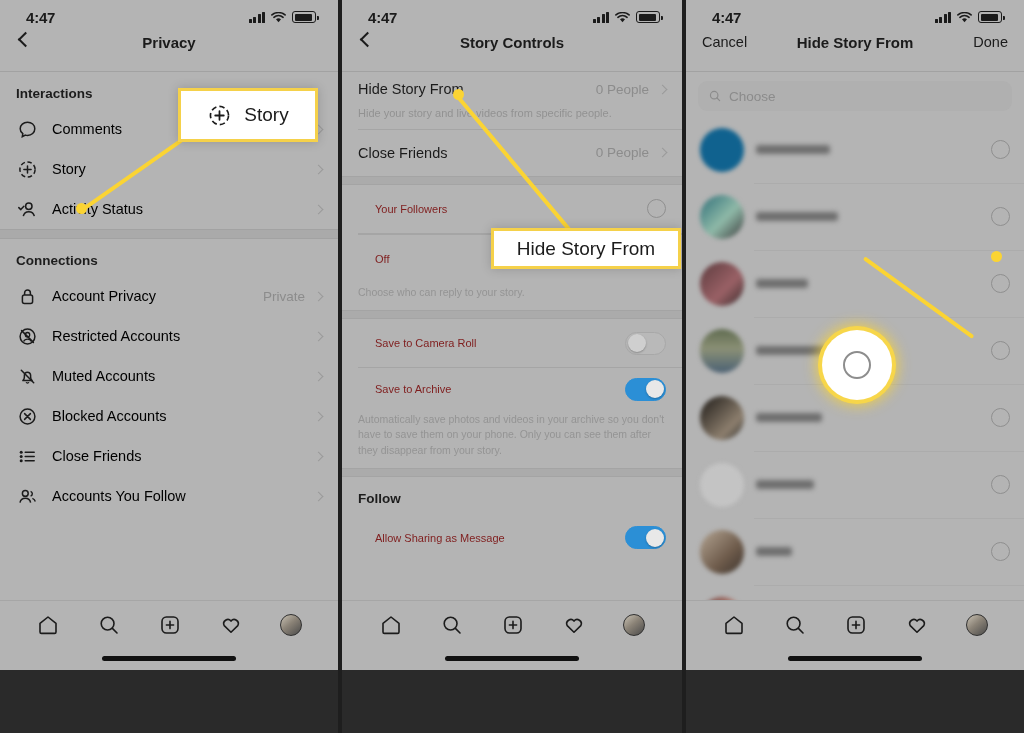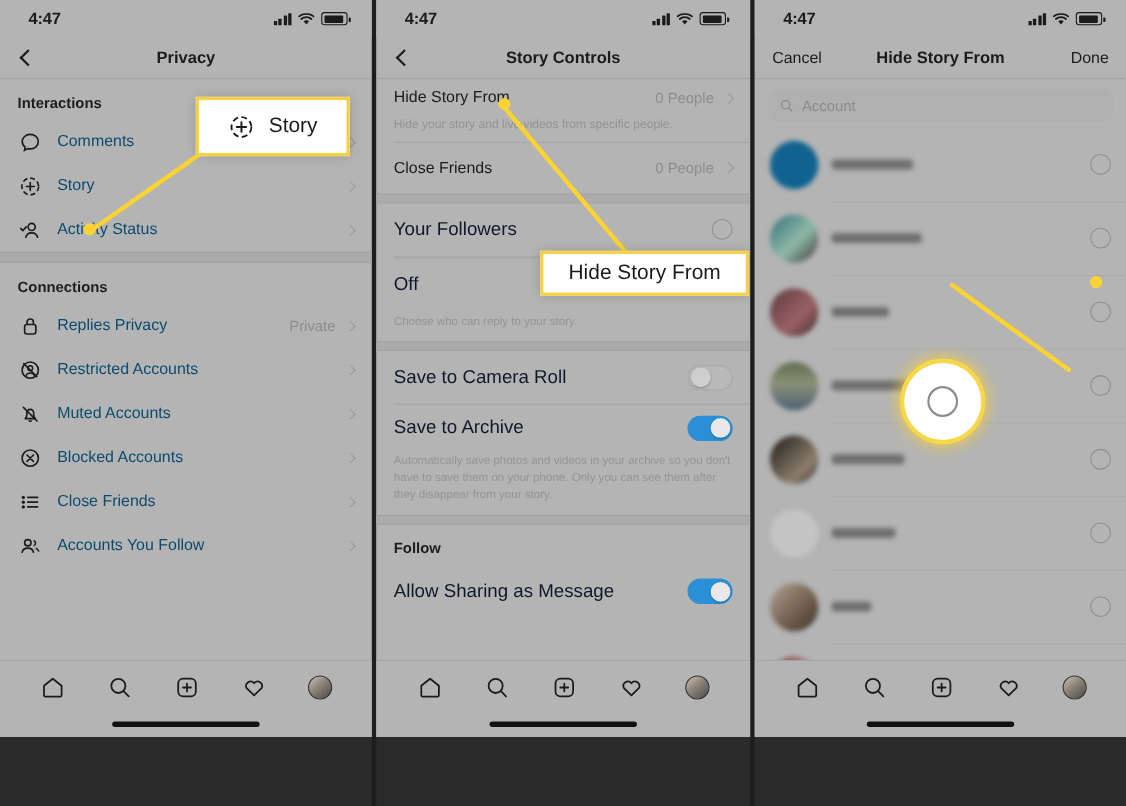--- a/index.html
+++ b/index.html
@@ -53,21 +53,21 @@
   }
   .batt::after {
     content:""; position:absolute; right:-3.5px; top:3.5px;
     width:2px; height:4px; background:#1b1b1b; border-radius:0 1px 1px 0;
   }
   .batt span { display:block; height:100%; background:#1b1b1b; border-radius:1px; width:92%; }
 
   
   .navbar {
     height: 38px;
-    display: flex; align-items: center;
+    display: flex; 
     position: relative;
     padding: 0 16px;
     border-bottom: 1px solid #a2a2a2;
   }
   .nav-title {
     position: absolute; left: 0; right: 0; text-align: center;
     font-size: 15px; font-weight: bold; color: #1b1b1b;
     pointer-events: none;
   }
   .back-chevron {
@@ -91,21 +91,21 @@
     display: flex; align-items: center;
     padding: 0 16px;
     height: 40px;
     position: relative;
   }
   .row .ic {
     width: 22px; height: 22px; flex: 0 0 22px;
     margin-right: 14px;
     display: flex; align-items: center; justify-content: center;
   }
-  .row .lbl { font-size: 14.5px; color: #0c4a6e; white-space: nowrap; }
+  .row .lbl { font-size: 14.5px; color: #000000; white-space: nowrap; }
   .row .val {
     margin-left: auto; font-size: 13.5px; color: #8c8c8c; margin-right: 10px;
   }
   .chev {
     width: 7px; height: 7px;
     border-top: 1.6px solid #9a9a9a;
     border-right: 1.6px solid #9a9a9a;
     transform: rotate(45deg);
     flex: 0 0 auto;
   }
@@ -123,21 +123,21 @@
     font-size: 11px; color: #929292; line-height: 1.35;
     padding-bottom: 8px; max-width: 290px;
   }
   .divider { height:1px; background:#a5a5a5; margin-left: 16px; }
   .big-divider { height: 9px; background:#ababab; border-top:1px solid #a4a4a4; border-bottom:1px solid #a4a4a4; }
   .radio {
     width: 19px; height: 19px; border-radius: 50%;
     border: 1.6px solid #8f8f8f; margin-left: auto; flex: 0 0 auto;
   }
   .opt-row { display:flex; align-items:center; height: 48px; padding: 0 16px; }
-  .opt-row .lbl { font-size: 17px; color:#0f172a; }
+  .opt-row .lbl { font-size: 11px; color:#7f1d1d;margin-left:17px; }
   .toggle {
     width: 41px; height: 23px; border-radius: 12px; position: relative;
     margin-left: auto; flex:0 0 auto; background: #b9b9b9; border: 1px solid #a8a8a8;
   }
   .toggle .knob {
     position:absolute; top: 1.5px; left: 1.5px;
     width: 18px; height: 18px; border-radius: 50%;
     background: #cfcfcf;
     box-shadow: 0 1px 2px rgba(0,0,0,.25);
   }
@@ -303,21 +303,21 @@
 
     <div class="section-title">Connections</div>
 
     <div class="row">
       <span class="ic">
         <svg width="21" height="21" viewBox="0 0 21 21">
             <rect x="5.4" y="9" width="10.2" height="8.6" rx="2" fill="none" stroke="#1b1b1b" stroke-width="1.5"></rect>
             <path d="M7.6 9V6.9a2.9 2.9 0 0 1 5.8 0V9" fill="none" stroke="#1b1b1b" stroke-width="1.5"></path>
           </svg>
       </span>
-      <span class="lbl">Replies Privacy</span>
+      <span class="lbl">Account Privacy</span>
       <span class="val">Private</span>
       <span class="chev"></span>
     </div>
 
     <div class="row">
       <span class="ic">
         <svg width="21" height="21" viewBox="0 0 21 21">
             <circle cx="10.5" cy="10.5" r="7.4" fill="none" stroke="#1b1b1b" stroke-width="1.5"></circle>
             <circle cx="10.5" cy="8.7" r="2.2" fill="none" stroke="#1b1b1b" stroke-width="1.3"></circle>
             <path d="M6.6 15.6a4.3 4.3 0 0 1 7.8 0" fill="none" stroke="#1b1b1b" stroke-width="1.3"></path>
@@ -582,21 +582,21 @@
     </div>
 
     <div class="searchwrap">
       <div class="searchbox">
         <span>
           <svg width="14" height="14" viewBox="0 0 24 24">
               <circle cx="10.6" cy="10.6" r="6.4" fill="none" stroke="#8b8b8b" stroke-width="2"></circle>
               <path d="M15.4 15.4 20 20" stroke="#8b8b8b" stroke-width="2" stroke-linecap="round"></path>
             </svg>
         </span>
-        <span class="search-ph">Account</span>
+        <span class="search-ph">Choose</span>
       </div>
     </div>
 
     <div class="plist">
       <div class="prow">
         <span class="avatar" style="background:#10628f;"></span>
         <span class="pnames">
             <span class="pname" style="width:74px;"></span>
           </span>
         <span class="pradio"></span>

